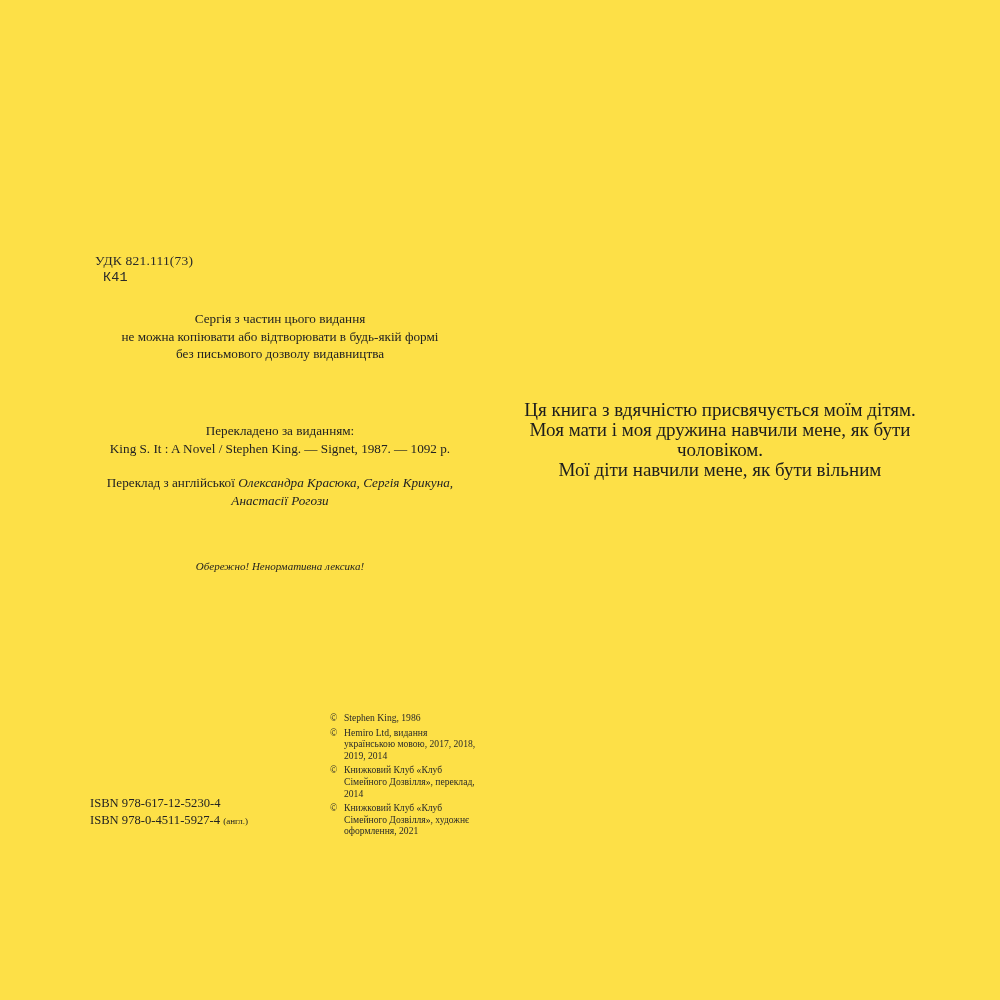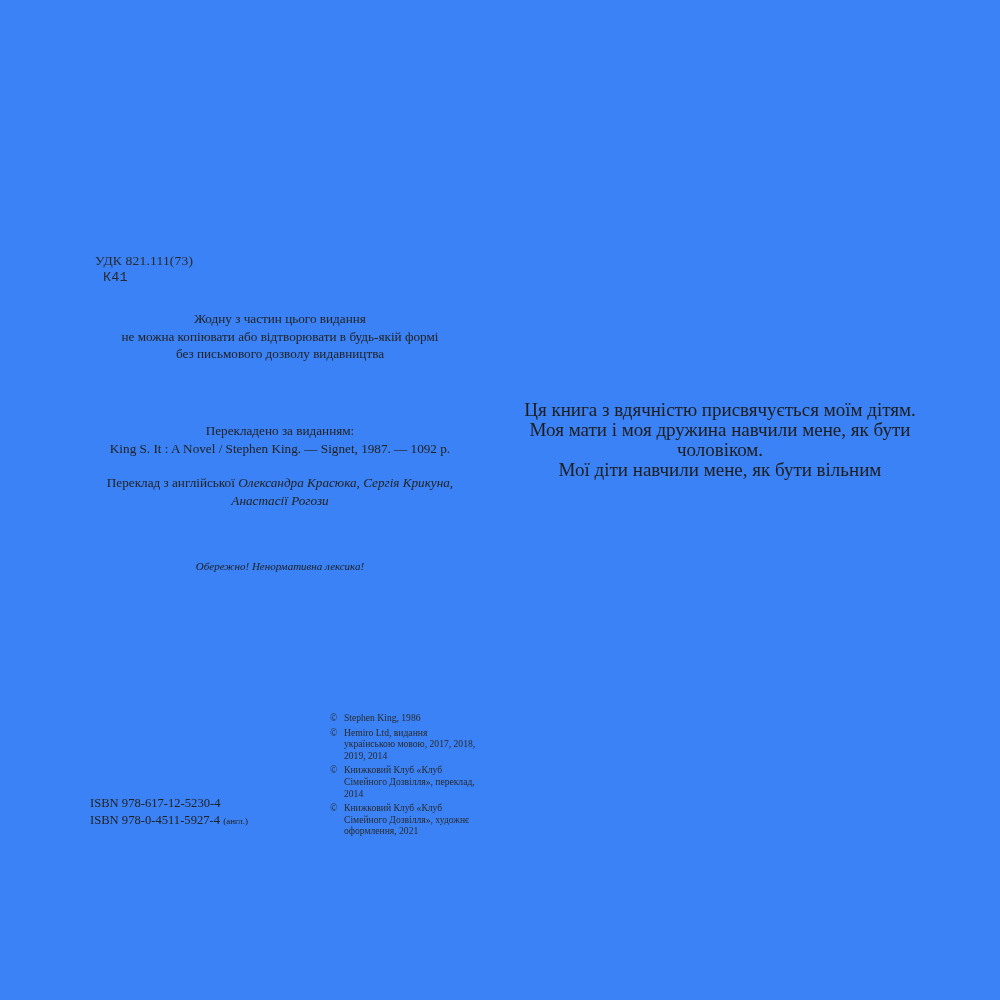--- a/index.html
+++ b/index.html
@@ -11,21 +11,21 @@
     width: 1000px;
     height: 1000px;
     overflow: hidden;
     font-family: "Liberation Serif", serif;
     color: #1d1d1d;
   }
   .page {
     position: relative;
     width: 1000px;
     height: 1000px;
-    background: #3b82f6;
+    background: #fde047;
   }
   .spread {
     position: absolute;
     left: 0;
     top: 0;
     width: 1000px;
     height: 1000px;
   }
 
   
@@ -149,21 +149,21 @@
   <div class="spread">
 
     <div class="left-page">
 
       <div class="udk">
         <div>УДК  821.111(73)</div>
         <div class="line2">К41</div>
       </div>
 
       <div class="notice">
-        <div>Жодну з частин цього видання</div>
+        <div>Сергія з частин цього видання</div>
         <div>не можна копіювати або відтворювати в будь-якій формі</div>
         <div>без письмового дозволу видавництва</div>
       </div>
 
       <div class="trans-from">
         <div>Перекладено за виданням:</div>
         <div>King S. It : A Novel / Stephen King. — Signet, 1987. — 1092 p.</div>
       </div>
 
       <div class="translators">

